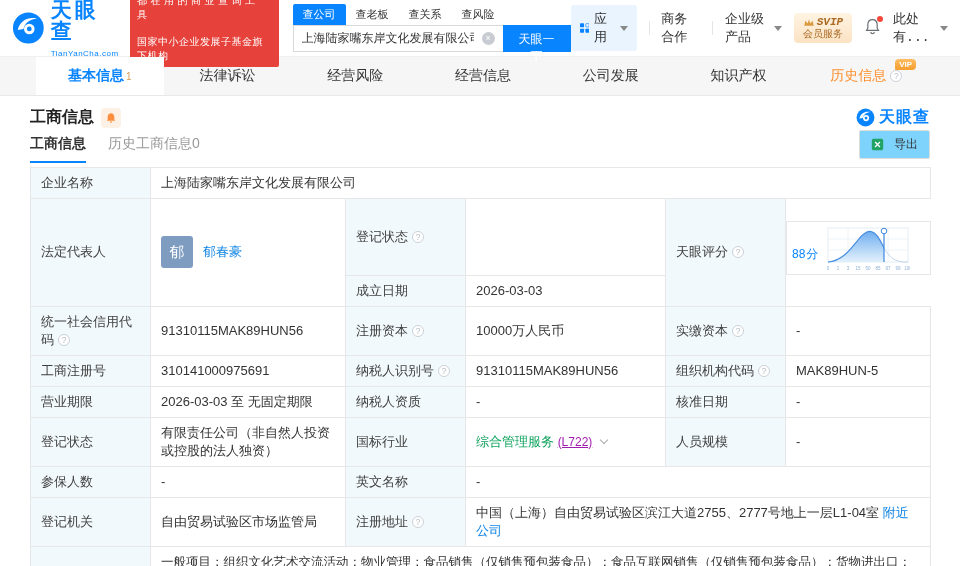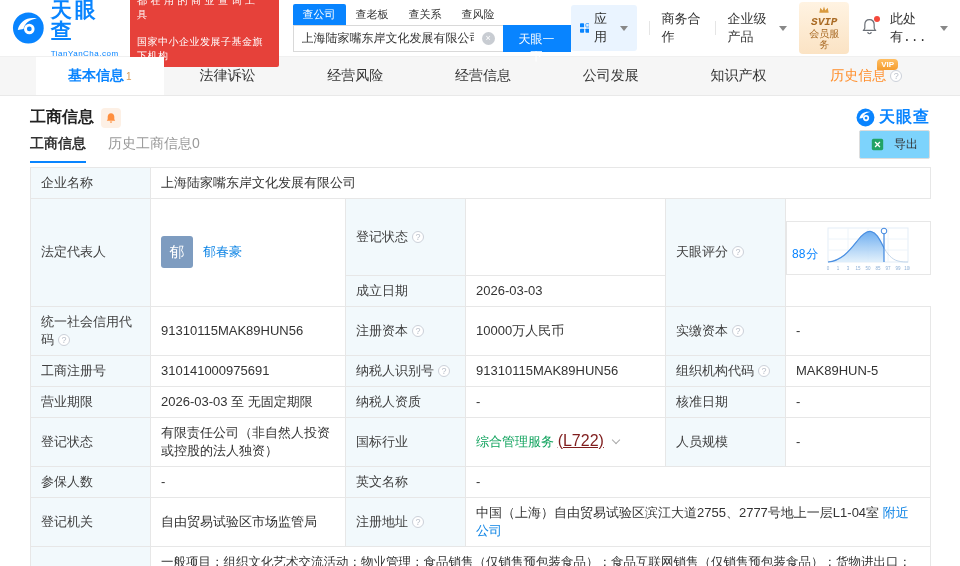--- a/index.html
+++ b/index.html
@@ -21,31 +21,31 @@
   .sinput { width:240px; height:27px; border:1px solid #d9d9d9; border-right:none; display:flex; align-items:center; background:#fff; }
   .sinput input { border:none; outline:none; flex:1; font-size:12px; padding:0 8px; color:#333; font-family:inherit; }
   .clear-ic { width:13px; height:13px; border-radius:50%; background:#c8ccd2; color:#fff; font-size:9px; line-height:13px; text-align:center; margin-right:8px; cursor:pointer; }
   .sbtn { height:27px; background:#0884ff; color:#fff; border:none; font-size:12px; padding:6px 13px; cursor:pointer; font-family:inherit; }
   .rnav { margin-left:auto; display:flex; align-items:center; gap:12px; font-size:13px; color:#333;font-family:Liberation Mono, monospace; }
   .chip { background:#eaf4ff; border-radius:3px; padding:5px 9px; display:flex; align-items:center; gap:5px; color:#333; cursor:pointer; }
   .caret { width:0; height:0; border-left:4px solid transparent; border-right:4px solid transparent; border-top:5px solid #888; display:inline-block; margin-left:3px; }
   .navdiv { width:1px; height:14px; background:#e5e5e5; }
   .navlink { cursor:pointer; display:flex; align-items:center; }
   .vipbadge { background:linear-gradient(180deg,#fff3e2,#fbe3c4); border-radius:4px; padding:3px 9px; text-align:center; line-height:1.1; cursor:pointer; }
-  .vipbadge .t { font-size:11px; font-weight:bold; color:#a96a24; font-style:italic; display:flex; align-items:center; gap:2px; justify-content:center;flex-direction:column; }
+  .vipbadge .t { font-size:11px; font-weight:bold; color:#a96a24; font-style:italic; display:flex; align-items:center; gap:2px; justify-content:center; }
   .vipbadge .s { font-size:10px; color:#a96a24; }
   .bellwrap { position:relative; cursor:pointer; }
   .reddot { position:absolute; top:-2px; right:-2px; width:6px; height:6px; background:#f5483b; border-radius:50%; }
   
   .tabstrip { height:40px; background:#f6f6f6; border-top:1px solid #f0f0f0; border-bottom:1px solid #e9e9e9; display:flex; padding:0 30px 0 36px; }
   .mtab { flex:1; display:flex; align-items:center; justify-content:center; font-size:14px; color:#333; cursor:pointer; position:relative; }
   .mtab.active { background:#fff; color:#0884ff; font-weight:bold; }
   .mtab sup { font-size:10px; color:#d89a54; margin-left:2px; font-weight:normal; }
   .mtab.vip { color:#ff8e2b; }
-  .viptag { position:absolute; top:2px; right:32px; background:linear-gradient(180deg,#ffbe62,#f59d2f); color:#fff; font-size:8px; font-weight:bold; border-radius:4px 4px 4px 1px; padding:1px 4px; }
+  .viptag { position:absolute; top:2px; right:14px; background:linear-gradient(180deg,#ffbe62,#f59d2f); color:#fff; font-size:8px; font-weight:bold; border-radius:4px 4px 4px 1px; padding:1px 4px; }
   .qmark { display:inline-block; width:12px; height:12px; border:1px solid #ccd1d9; border-radius:50%; color:#b9bfc9; font-size:9px; line-height:11px; text-align:center; margin-left:4px; vertical-align:1px; background:#fff; }
   .qmark::after { content:"?"; }
   
   .content { padding:0 30px; }
   .section-head { display:flex; align-items:center; justify-content:space-between; padding:11px 0 3px; }
   .sec-title { display:flex; align-items:center; gap:7px; }
   .sec-title h2 { font-size:16px; color:#222; }
   .bellchip { width:20px; height:20px; border-radius:4px; background:#fdf0e5; display:flex; align-items:center; justify-content:center; cursor:pointer; }
   .wm-logo { display:flex; align-items:center; gap:4px; }
   .wm-logo span { font-size:16px; font-weight:bold; color:#0884ff; letter-spacing:1px; }
@@ -56,21 +56,21 @@
   .export-btn { border:1px solid #ddd; background:#7dd3fc; border-radius:2px; font-size:12px; color:#333; padding:5px 11px; display:flex; align-items:center; gap:10px; cursor:pointer; margin-bottom:4px; font-family:inherit; }
   
   table.info { width:900px; border-collapse:collapse; table-layout:fixed; margin-top:4px; font-size:13px; }
   table.info td { border:1px solid #e7e7e7; padding:6px 10px; vertical-align:middle; line-height:18px; word-break:break-all; }
   td.lbl { background:#f2f9fc; color:#404040; }
   .dash { color:#333; }
   .linkblue { color:#0e84e5; cursor:pointer; text-decoration:none;text-align:right; }
   .avatar { width:32px; height:32px; border-radius:3px; background:#7e9cc0; color:#fff; font-size:15px; display:inline-flex; align-items:center; justify-content:center; margin-right:10px; cursor:pointer; }
   .repcell { display:flex; align-items:center; }
   .green { color:#11a35e; }
-  .graycode { color:#7f1d1d; font-size:16px;text-decoration:underline; }
+  .graycode { color:#a21caf; font-size:12px;text-decoration:underline; }
   .chev { display:inline-block; width:6px; height:6px; border-right:1px solid #a9a9a9; border-bottom:1px solid #a9a9a9; transform:rotate(45deg); margin-left:5px; vertical-align:3px; cursor:pointer; }
   .scorecell { display:flex; align-items:center; gap:6px; padding:2px 4px !important;margin-top:22px; }
   .score-num { color:#0884ff; font-weight:bold; font-size:29px; line-height:1; white-space:nowrap; }
   .score-num span { font-size:12px; font-weight:normal; margin-left:1px; }
   .scope { line-height:16px; font-size:12.5px; color:#333; }
 </style>
 </head>
 <body>
 
 <div class="topbar">

